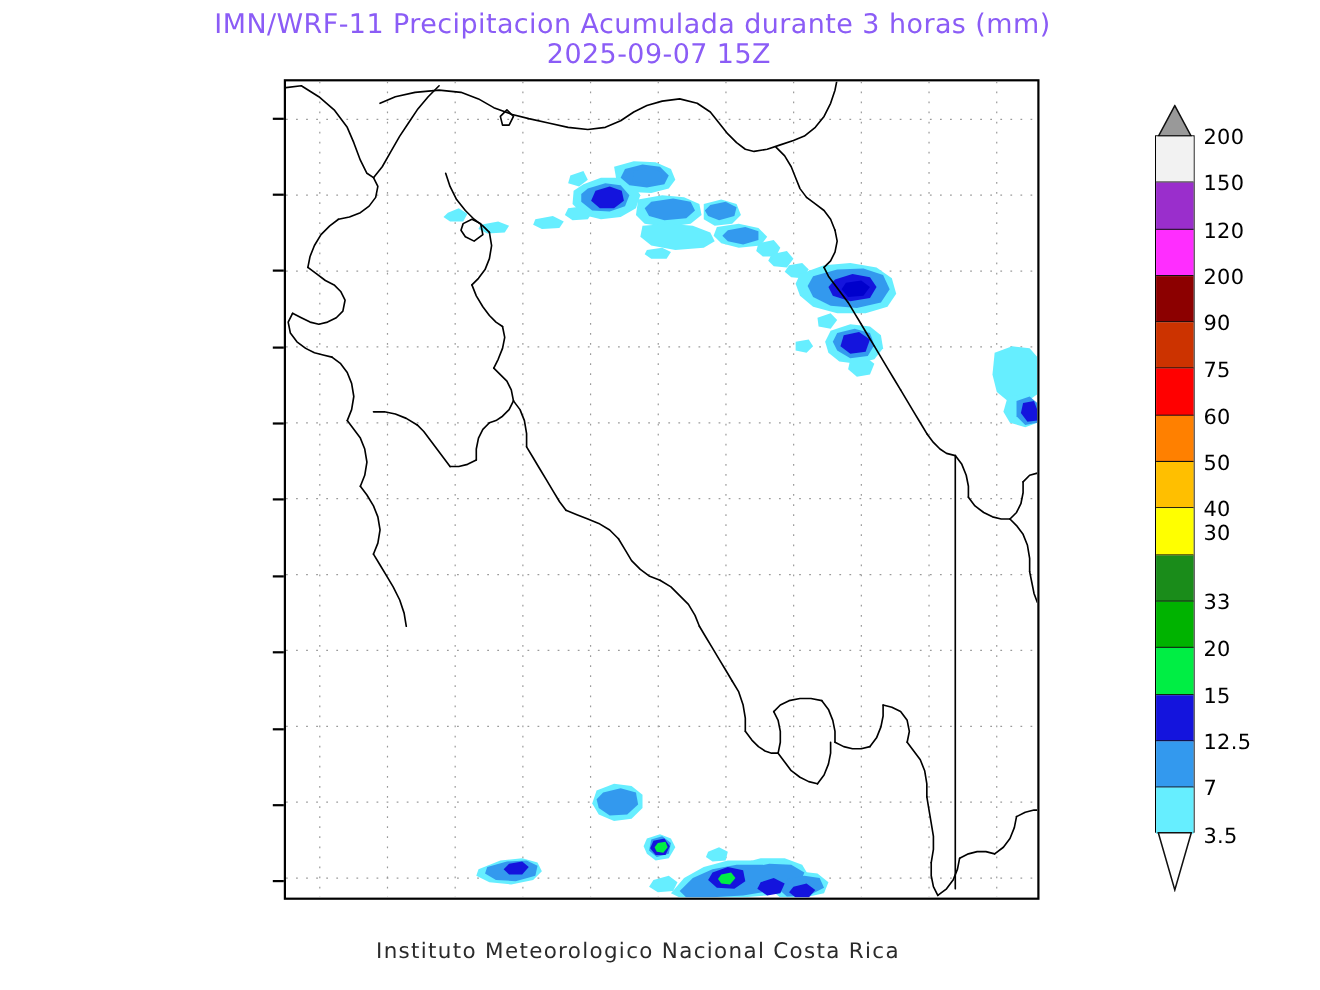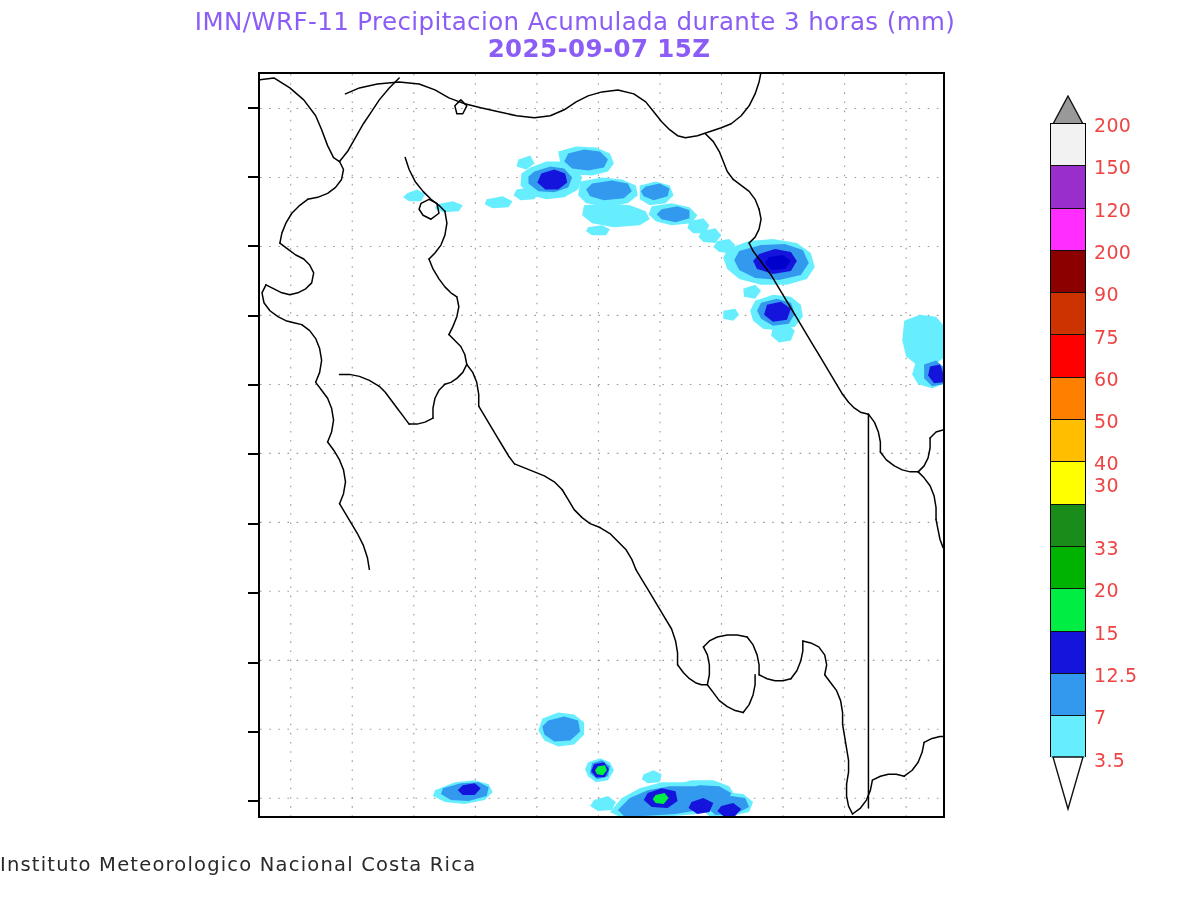--- a/index.html
+++ b/index.html
@@ -30,31 +30,31 @@
     letter-spacing: 0.4px;
     line-height: 27px;
     white-space: nowrap;
     font-weight: 400;
   }
   #title-line2 {
     font-size: 24.5px;
     letter-spacing: 0.4px;
     line-height: 27px;
     white-space: nowrap;
-    font-weight: 700;
+    font-weight: 400;
     padding-left: 48px;
   }
 
   
   #footer {
     position: absolute;
     left: 0;
     top: 853px;
     width: 1160px;
-    text-align: left;
+    text-align: center;
     font-size: 19.5px;
     letter-spacing: 1.2px;
     color: #2a2a2a;
     white-space: nowrap;
   }
 
   
   #plot {
     position: absolute;
     left: 258px;
@@ -159,21 +159,21 @@
     position: absolute;
     left: 0;
     top: 660px;
     width: 36px;
     height: 56px;
   }
   .cb-tick-label {
     position: absolute;
     left: 44px;
     font-size: 19px;
-    color: #ef4444;
+    color: #000000;
     white-space: nowrap;
     transform: translateY(-50%);
     letter-spacing: 0.3px;
   }
 </style>
 </head>
 <body>
 
 <div id="page">
 

